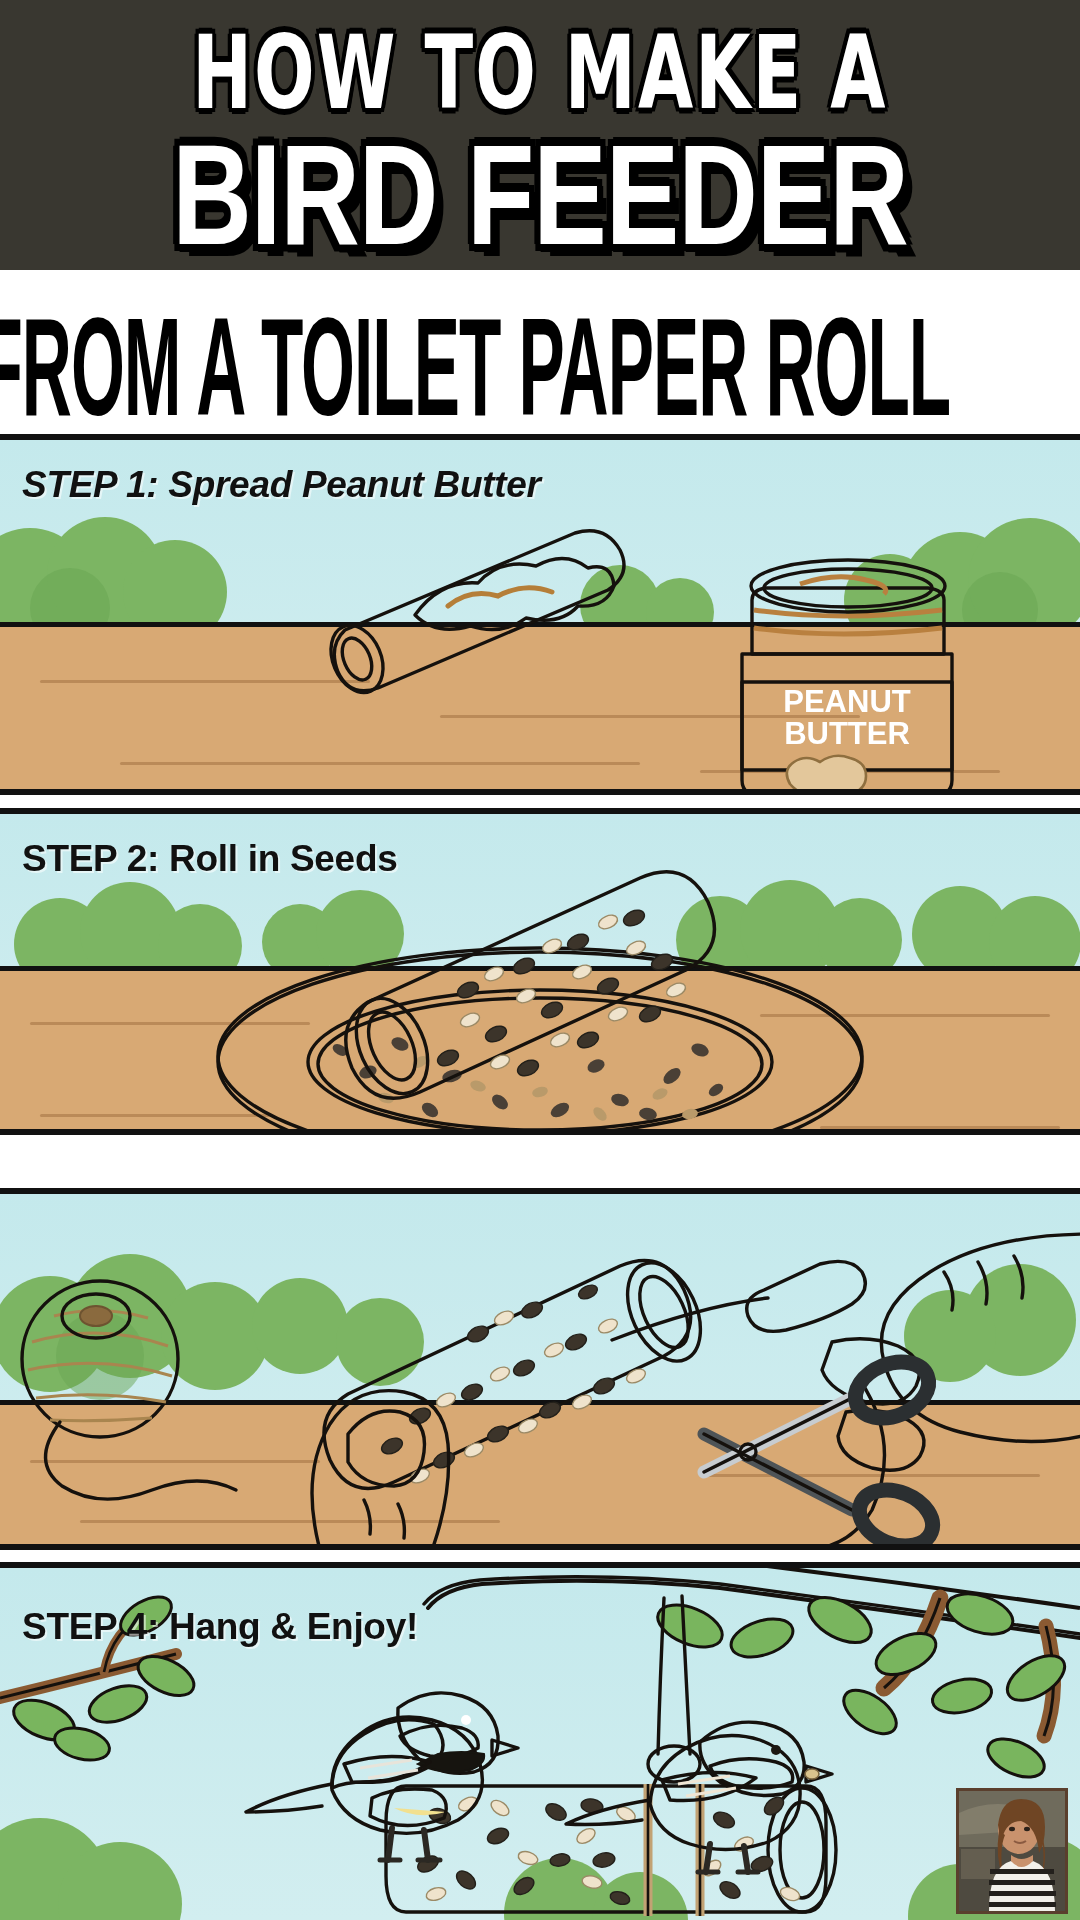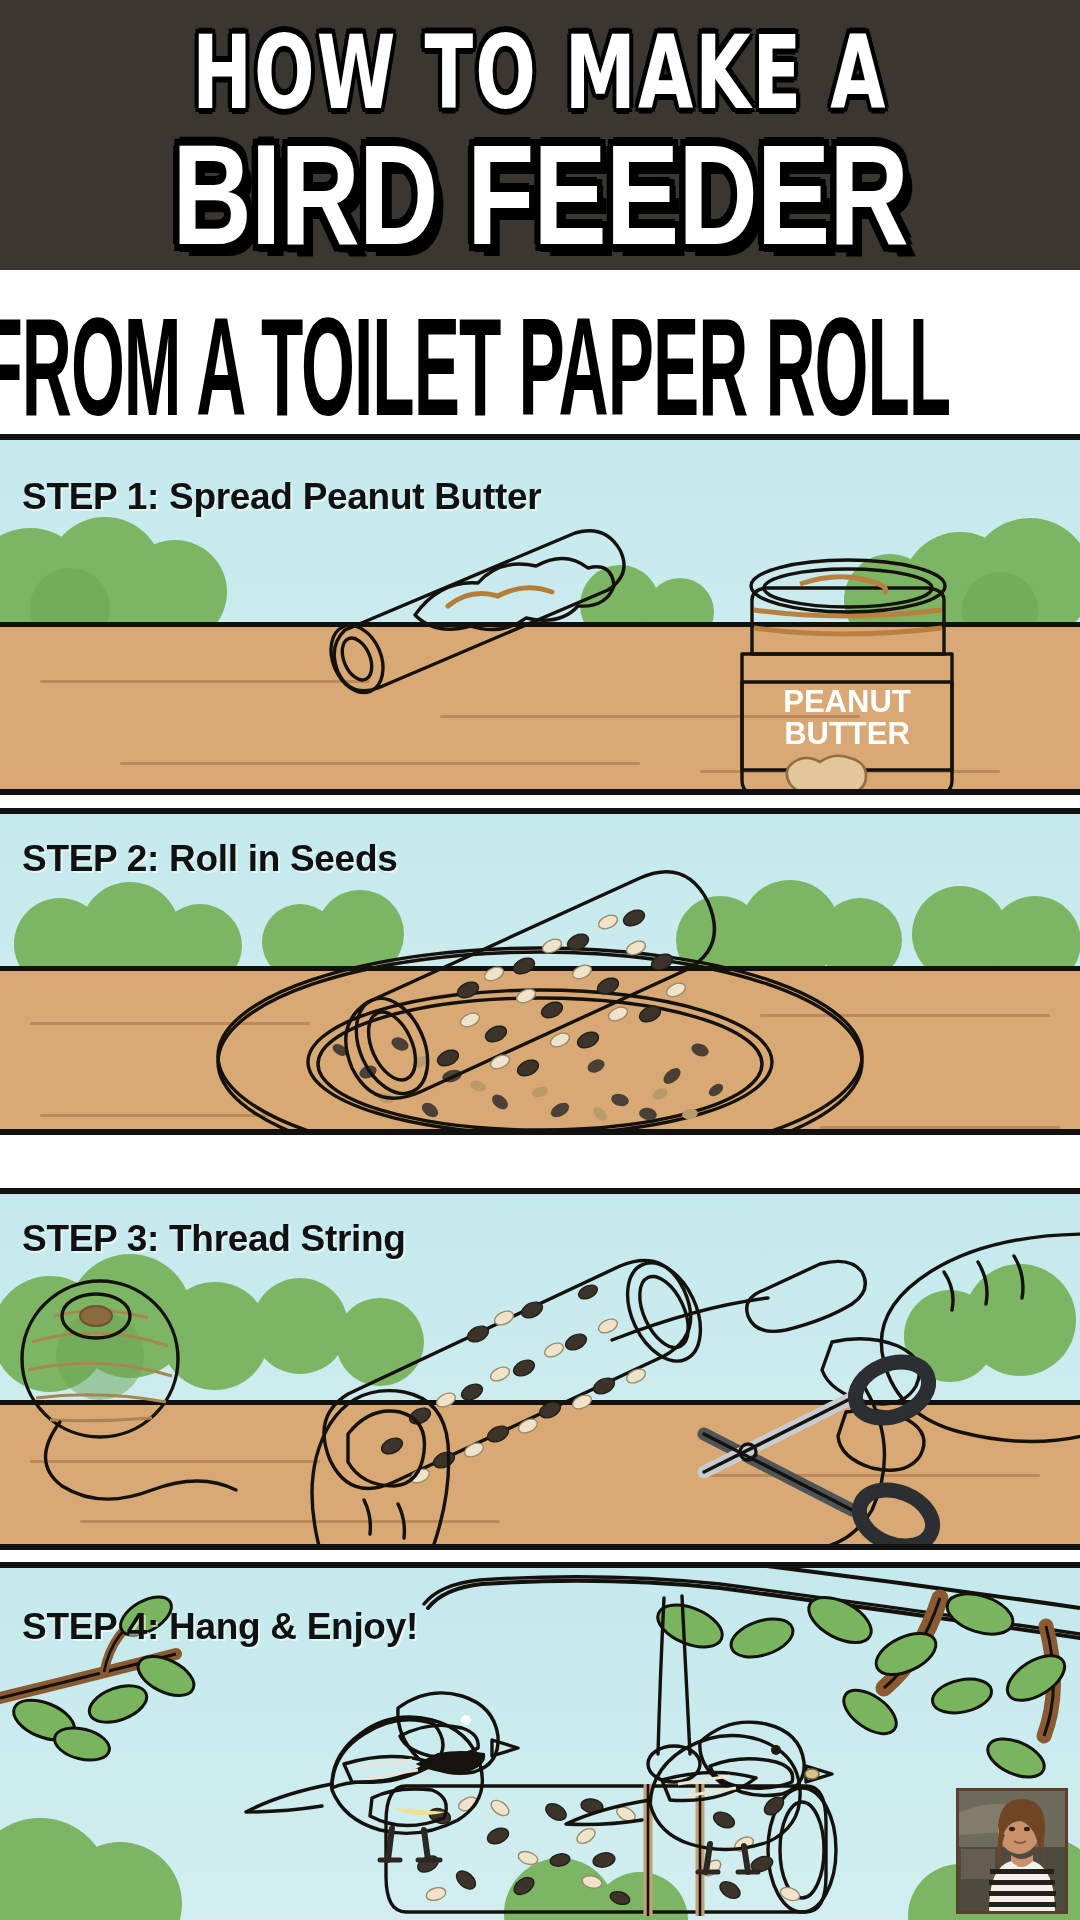--- a/index.html
+++ b/index.html
@@ -169,21 +169,21 @@
         <text x="847" y="272" text-anchor="middle" font-family="Liberation Sans, sans-serif" font-size="31" font-weight="bold" fill="#ffffff">PEANUT</text>
         <text x="847" y="304" text-anchor="middle" font-family="Liberation Sans, sans-serif" font-size="31" font-weight="bold" fill="#ffffff">BUTTER</text>
 
         <g>
           <path d="M790,344 Q782,330 794,322 Q806,314 820,322 Q834,312 850,318 Q866,322 866,336
                    Q866,350 850,354 Q834,362 820,352 Q804,360 790,344 Z" fill="#e3c79b" stroke="#8f6f3f" stroke-width="2.6"></path>
         </g>
       </g>
     </svg>
 
-    <div class="step-label" style="top:36px;">STEP 1: Spread Peanut Butter</div>
+    <div class="step-label" style="top:24px;font-style:italic;">STEP 1: Spread Peanut Butter</div>
   </div>
 
   <div class="panel" id="panel2">
     <div class="sky"></div>
 
     <svg width="1080" height="358" style="position:absolute;left:0;top:0;">
       <g fill="#7cb563">
         <circle cx="60" cy="130" r="46"></circle>
           <circle cx="130" cy="118" r="50"></circle>
           <circle cx="200" cy="132" r="42"></circle>
@@ -378,21 +378,20 @@
         <path d="M704,240 L852,316" stroke="#4e5457" stroke-width="13" stroke-linecap="round"></path>
         <path d="M704,278 L852,204" stroke="#c7ccd0" stroke-width="13" stroke-linecap="round"></path>
         <path d="M704,240 L852,316" class="blk" stroke-width="3" fill="none"></path>
         <path d="M704,278 L852,204" class="blk" stroke-width="3" fill="none"></path>
         <ellipse cx="892" cy="196" rx="38" ry="26" transform="rotate(-22 892 196)" fill="none" stroke="#2b2f31" stroke-width="15"></ellipse>
         <ellipse cx="896" cy="324" rx="38" ry="26" transform="rotate(22 896 324)" fill="none" stroke="#2b2f31" stroke-width="15"></ellipse>
         <circle cx="748" cy="258" r="8" fill="#6e7478" class="blk" stroke-width="2.4"></circle>
       </g>
     </svg>
 
-    <div class="step-label" style="top:24px;">STEP 3: Thread String</div>
   </div>
 
   <div class="panel" id="panel4">
     <div class="sky"></div>
 
     <svg width="1080" height="358" style="position:absolute;left:0;top:0;">
 
       <g fill="#7cb563">
         <circle cx="40" cy="320" r="70"></circle>
           <circle cx="120" cy="336" r="62"></circle>

